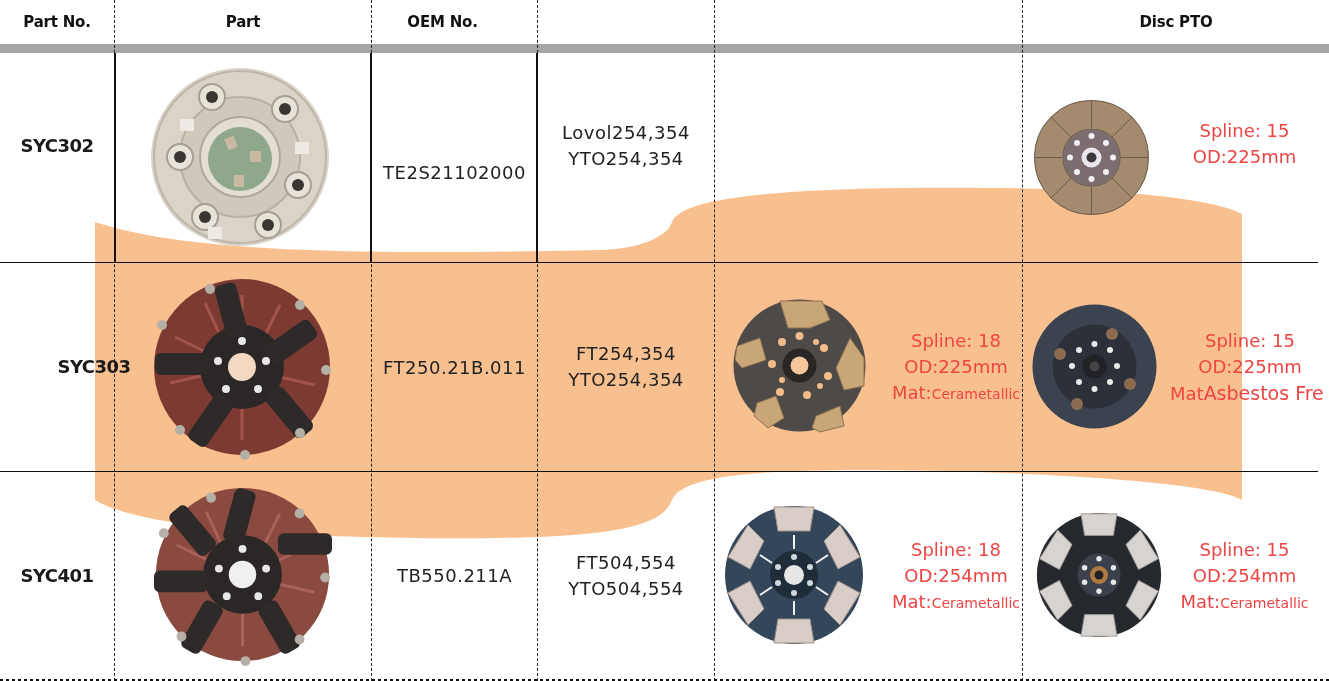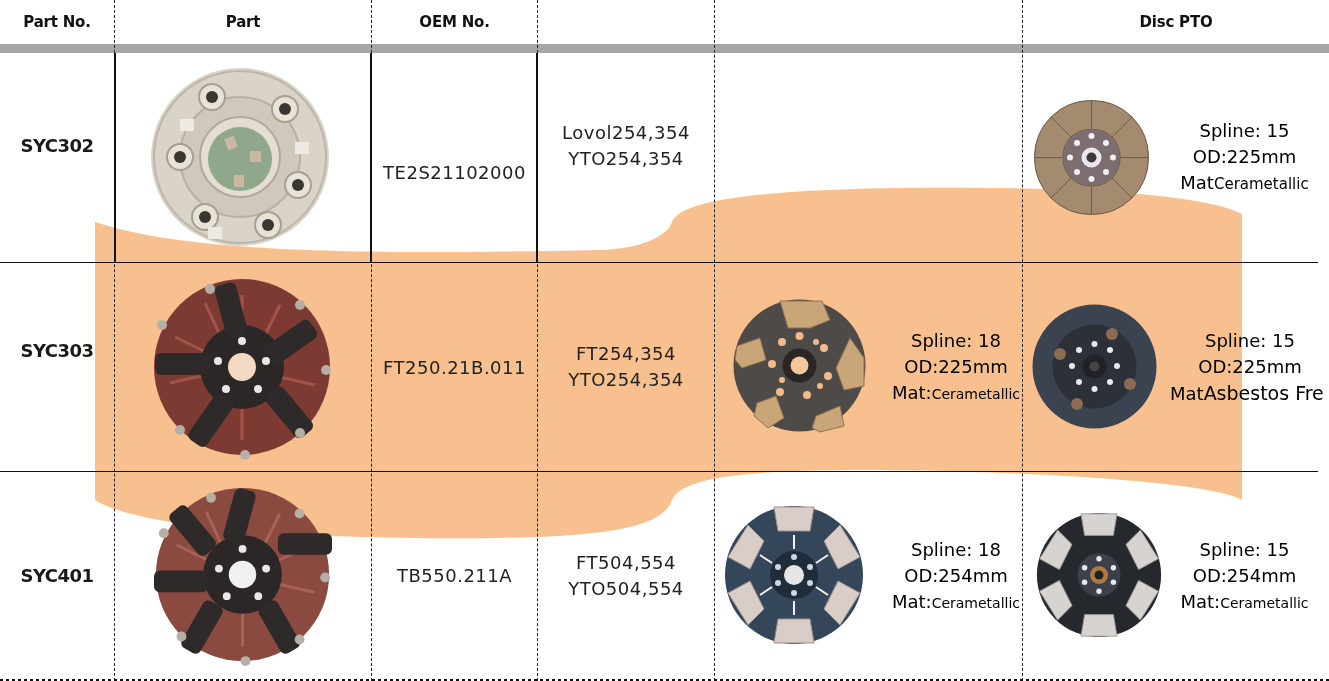--- a/index.html
+++ b/index.html
@@ -24,21 +24,21 @@
   
   .hline { position: absolute; left: 0; width: 1318px; height: 0; border-top: 1.5px solid #111; }
   .hline.bottom { top: 679px; border-top: 3px dotted #111; width: 1329px; }
 
   
   .cell { position: absolute; display: flex; align-items: center; justify-content: center; text-align: center; }
   .partno { font-weight: bold; font-size: 18px; letter-spacing: -0.5px; }
   .oem { font-size: 18px; color: #222; letter-spacing: 0.5px; }
   .fit { font-size: 18px; color: #222; line-height: 26px; letter-spacing: 0.5px; flex-direction: column; justify-content: center; }
 
-  .spec { position: absolute; text-align: center; font-size: 18px; line-height: 26px; color: #000000; }
+  .spec { position: absolute; text-align: center; font-size: 18px; line-height: 26px; color: #ef4444; }
   .spec .mat-val { font-size: 14px; }
 
   .img { position: absolute; }
 </style>
 </head>
 <body>
 
 <svg class="band" viewBox="0 0 1329 681" xmlns="http://www.w3.org/2000/svg">
   <path d="M95,222
            C180,250 330,256 600,250
@@ -49,21 +49,21 @@
            C1210,480 1000,470 860,470
            C720,470 680,482 672,500
            C664,522 630,536 500,538
            C300,540 140,528 95,500 Z" fill="#f9c08f"></path>
 </svg>
 
 <div class="table">
 
   <div class="hdr" style="left:0;width:114px;">Part No.</div>
   <div class="hdr" style="left:115px;width:256px;">Part</div>
-  <div class="hdr" style="left:372px;width:165px;">OEM No.</div>
+  <div class="hdr" style="left:360px;width:165px;">OEM No.</div>
   <div class="hdr" style="left:1023px;width:306px;">Disc PTO</div>
   <div class="hdr-bar"></div>
 
   <div class="vline dash" style="left:114px;"></div>
   <div class="vline solid-seg" style="left:114px;top:53px;height:210px;"></div>
   <div class="vline dash" style="left:371px;"></div>
   <div class="vline solid-seg" style="left:370px;top:53px;height:210px;"></div>
   <div class="vline dash" style="left:537px;"></div>
   <div class="vline solid-seg" style="left:536px;top:53px;height:210px;"></div>
   <div class="vline dash" style="left:714px;"></div>
@@ -135,26 +135,25 @@
           <circle cx="79" cy="57.5" r="3"></circle>
         <circle cx="43" cy="43" r="3"></circle>
           <circle cx="72" cy="43" r="3"></circle>
         <circle cx="43" cy="72" r="3"></circle>
           <circle cx="72" cy="72" r="3"></circle>
       </g>
     </svg>
     <div class="spec" style="left:1160px;top:118px;width:169px;">
       <div>Spline: 15</div>
       <div>OD:225mm</div>
-      <div><span>Mat</span><span class="mat-val" style="font-size:15px;">Cerametallic</span></div>
     </div>
   </div>
 
   <div>
-    <div class="cell partno" style="left:0;top:246px;width:114px;height:208px;">SYC303</div>
+    <div class="cell partno" style="left:0;top:262px;width:114px;height:208px;padding-left:37px;">SYC303</div>
 
     <svg class="img" style="left:150px;top:275px;" width="185" height="185" viewBox="0 0 185 185">
       <circle cx="92" cy="92" r="88" fill="#7d3a32"></circle>
       <g stroke="#a2544a" stroke-width="3">
         <line x1="92" y1="20" x2="92" y2="55"></line>
           <line x1="130" y1="30" x2="115" y2="60"></line>
         <line x1="160" y1="62" x2="128" y2="78"></line>
           <line x1="165" y1="110" x2="130" y2="102"></line>
         <line x1="140" y1="150" x2="118" y2="122"></line>
           <line x1="92" y1="165" x2="92" y2="130"></line>

